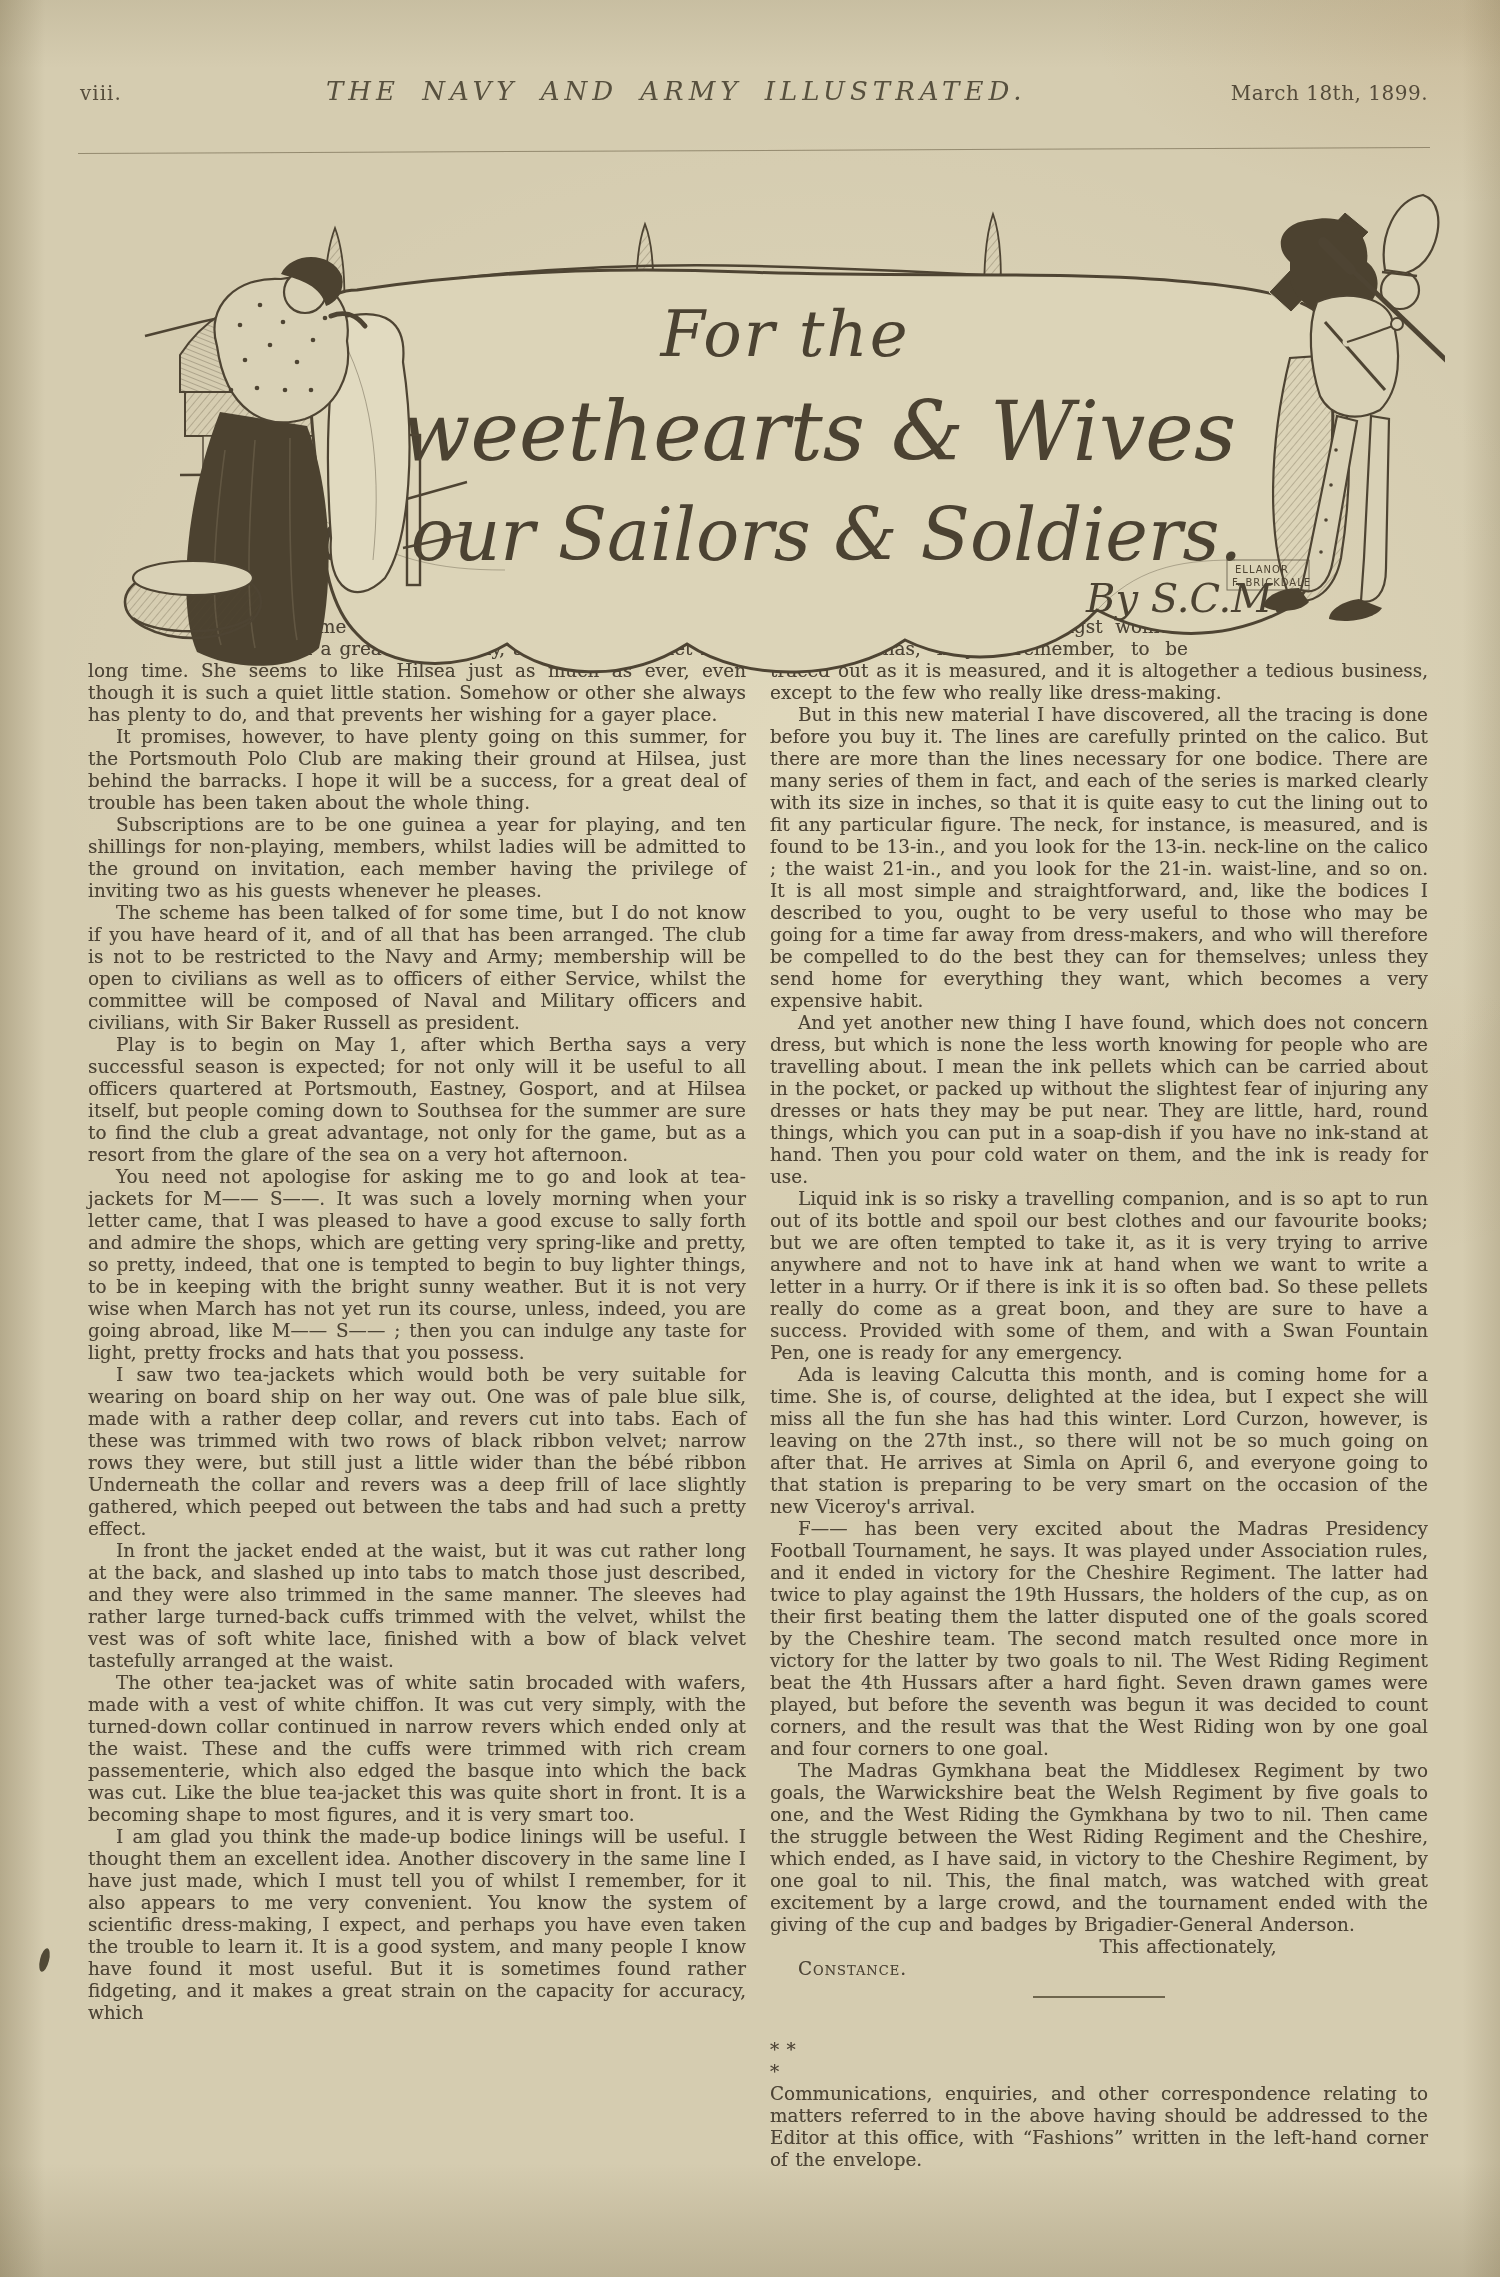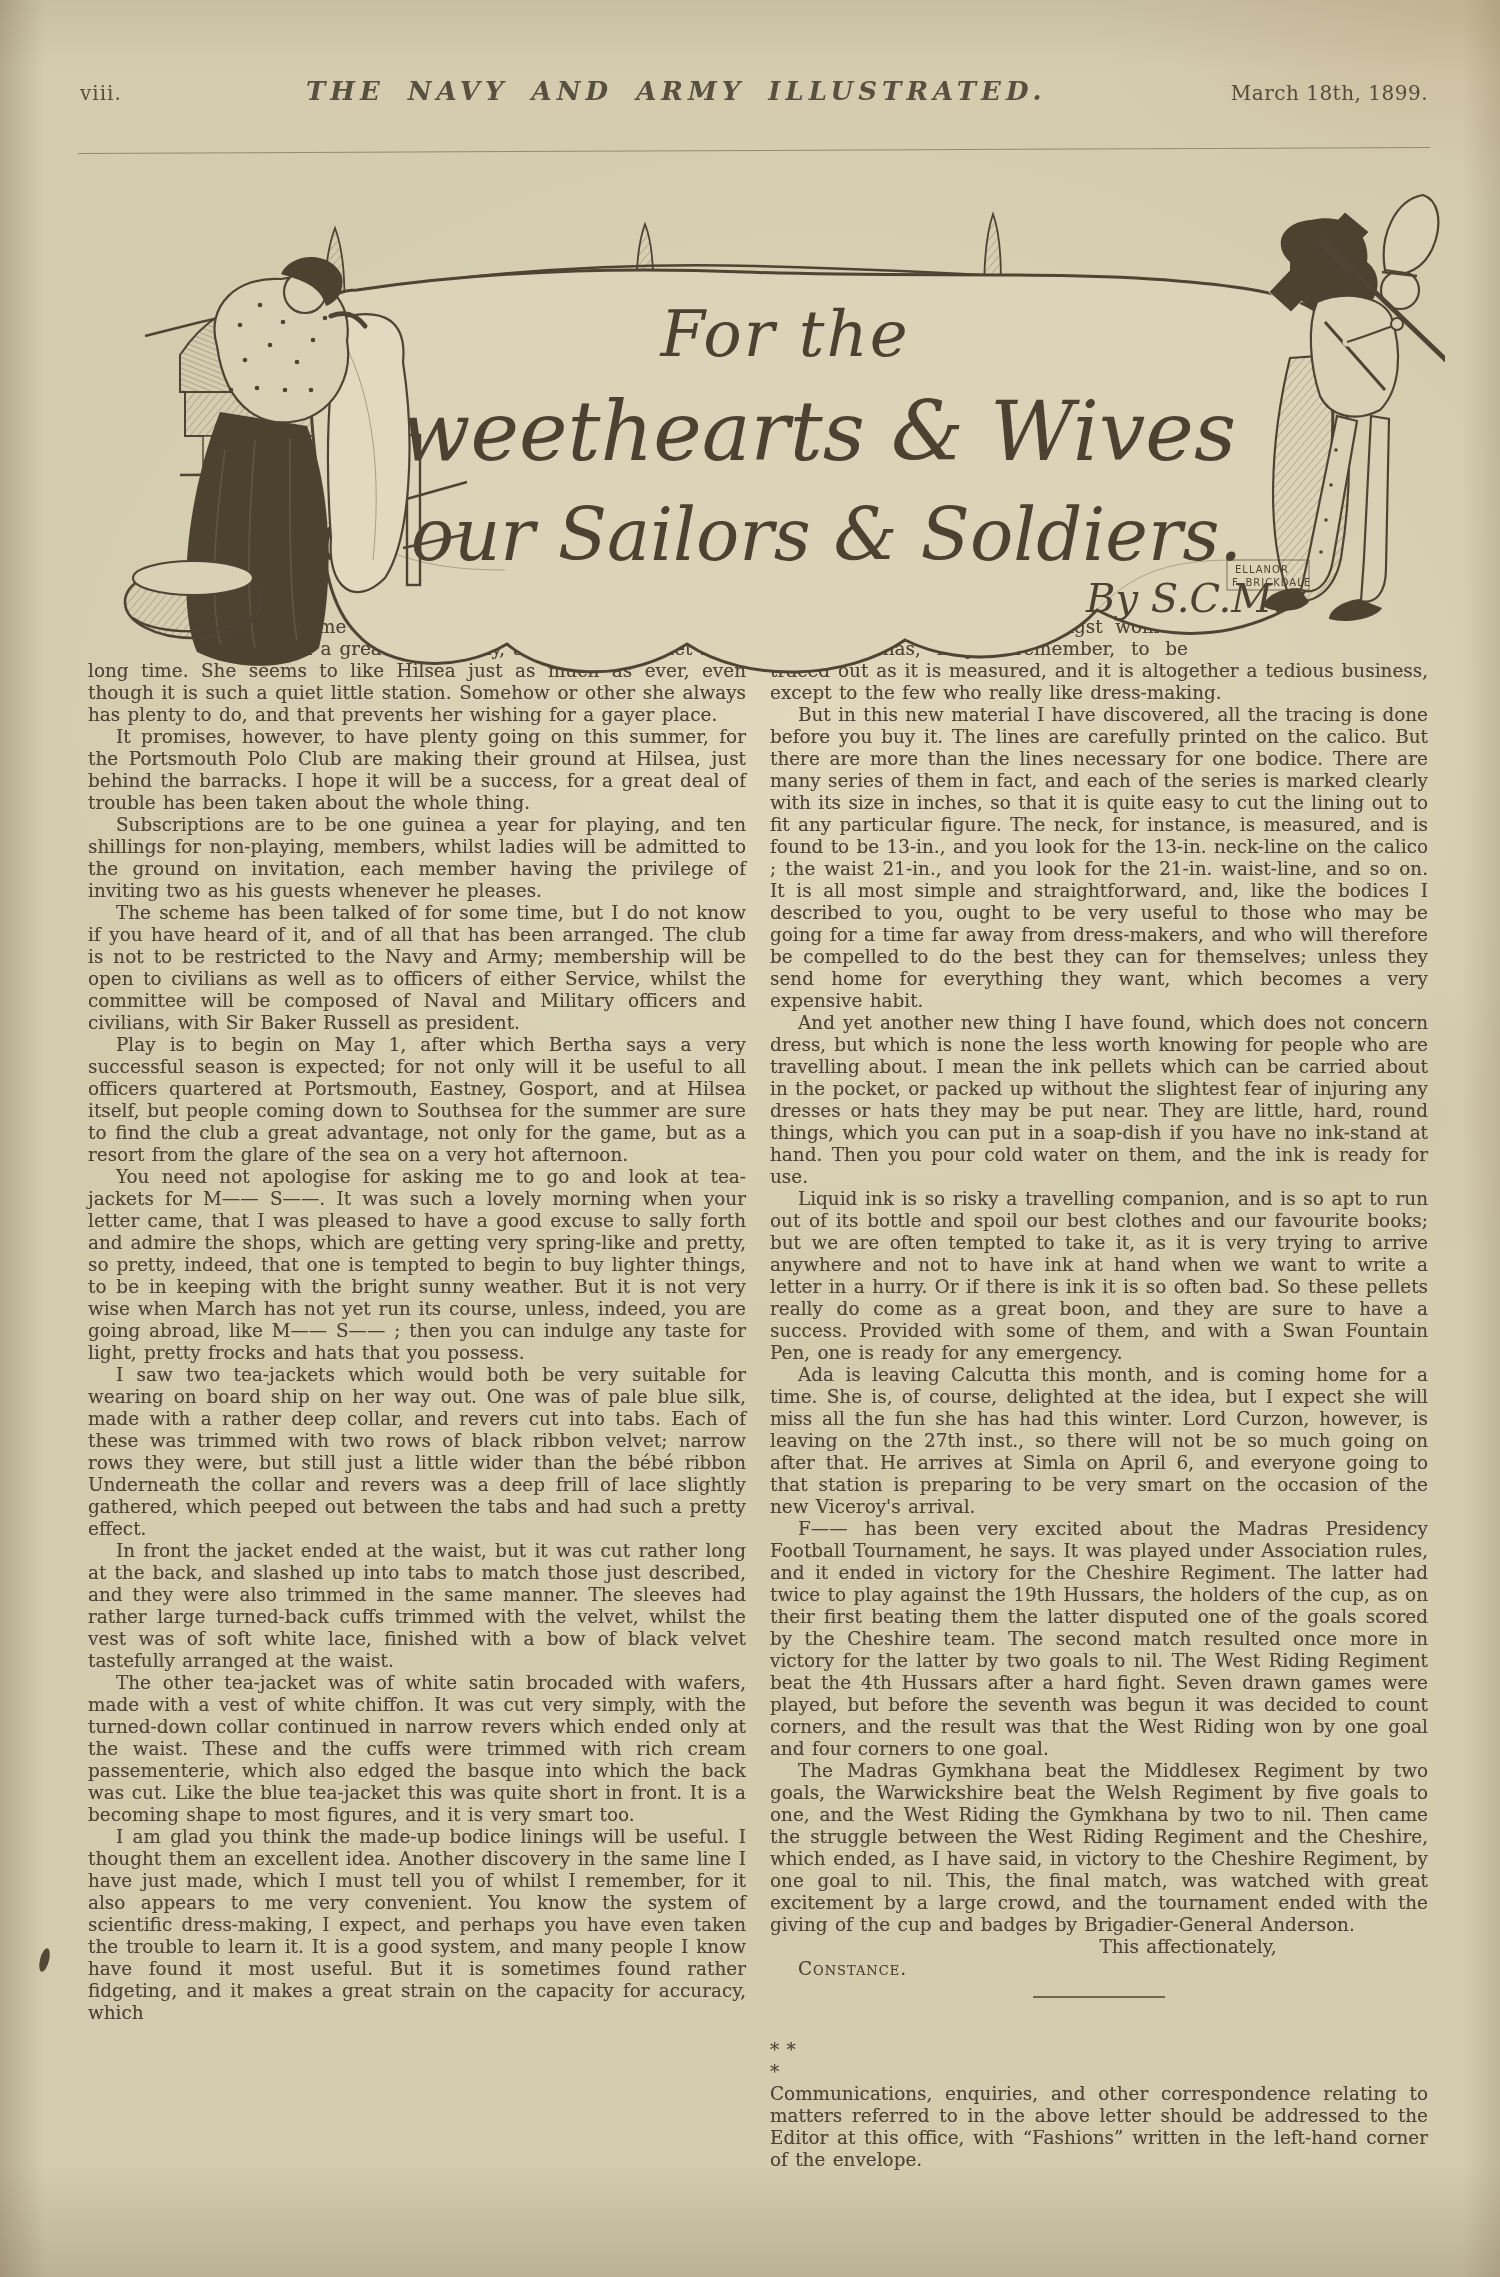--- a/index.html
+++ b/index.html
@@ -12,21 +12,21 @@
       linear-gradient(90deg, rgba(105,90,55,.30), rgba(105,90,55,0) 3%, rgba(105,90,55,0) 97.5%, rgba(105,90,55,.20)),
       linear-gradient(0deg, rgba(105,90,55,.24), rgba(105,90,55,0) 5%),
       linear-gradient(180deg, rgba(105,90,55,.12), rgba(105,90,55,0) 3%),
       #d5ccb0;
     font-family:"DejaVu Serif","Liberation Serif",serif;
     color:#4c4335;
   }
   
   .runhead{position:absolute;top:76px;left:80px;right:72px;height:40px;display:flex;align-items:baseline;}
   .folio{font-size:20px;letter-spacing:1px;color:#564d3c;}
-  .journal{flex:1;text-align:center;font-style:italic;font-size:26px;letter-spacing:5px;word-spacing:9px;color:#57503e;font-weight:bold;}
+  .journal{flex:1;text-align:center;font-style:italic;font-size:26px;letter-spacing:5px;word-spacing:9px;color:#57503e;}
   .issuedate{font-size:20px;color:#544b3a;letter-spacing:.5px;}
   .headrule{position:absolute;top:150px;left:78px;right:70px;height:0;border-top:1.5px solid rgba(94,84,58,.55);transform:rotate(-.25deg);}
   
   .banner{position:absolute;top:140px;left:85px;width:1360px;height:560px;z-index:3;pointer-events:none;}
   .banner svg{display:block;width:100%;height:100%;}
   .script1{font-family:"DejaVu Serif",serif;font-style:italic;fill:#4b4232;}
   
   .cols{position:absolute;top:594px;left:88px;right:72px;display:flex;gap:24px;z-index:2;}
   .col{flex:1 1 0;font-size:18.4px;line-height:22px;text-align:justify;word-spacing:1.5px;
        text-shadow:0 0 .6px rgba(76,67,53,.45);}
@@ -237,21 +237,21 @@
       <p>Liquid ink is so risky a travelling companion, and is so apt to run out of its bottle and spoil our best clothes and our favourite books; but we are often tempted to take it, as it is very trying to arrive anywhere and not to have ink at hand when we want to write a letter in a hurry.  Or if there is ink it is so often bad.  So these pellets really do come as a great boon, and they are sure to have a success.  Provided with some of them, and with a Swan Fountain Pen, one is ready for any emergency.</p>
       <p>Ada is leaving Calcutta this month, and is coming home for a time.  She is, of course, delighted at the idea, but I expect she will miss all the fun she has had this winter.  Lord Curzon, however, is leaving on the 27th inst., so there will not be so much going on after that.  He arrives at Simla on April 6, and everyone going to that station is preparing to be very smart on the occasion of the new Viceroy's arrival.</p>
       <p>F—— has been very excited about the Madras Presidency Football Tournament, he says.  It was played under Association rules, and it ended in victory for the Cheshire Regiment.  The latter had twice to play against the 19th Hussars, the holders of the cup, as on their first beating them the latter disputed one of the goals scored by the Cheshire team.  The second match resulted once more in victory for the latter by two goals to nil.  The West Riding Regiment beat the 4th Hussars after a hard fight.  Seven drawn games were played, but before the seventh was begun it was decided to count corners, and the result was that the West Riding won by one goal and four corners to one goal.</p>
       <p>The Madras Gymkhana beat the Middlesex Regiment by two goals, the Warwickshire beat the Welsh Regiment by five goals to one, and the West Riding the Gymkhana by two to nil.  Then came the struggle between the West Riding Regiment and the Cheshire, which ended, as I have said, in victory to the Cheshire Regiment, by one goal to nil.  This, the final match, was watched with great excitement by a large crowd, and the tournament ended with the giving of the cup and badges by Brigadier-General Anderson.</p>
 
       <p class="closing-line">This affectionately,</p>
       <p class="signature-line">Constance.</p>
 
       <div class="divider"></div>
 
-      <p class="footnote"><span class="asterism"></span></p><div>* *</div><div>*</div> <span>Communications, enquiries, and other correspondence relating to matters referred to in the above letter should be addressed to the Editor at this office, with “Fashions” written in the left-hand corner of the envelope.</span><p></p>
+      <p class="footnote"><span class="asterism"></span></p><div>* *</div><div>*</div> <span>Communications, enquiries, and other correspondence relating to matters referred to in the above having should be addressed to the Editor at this office, with “Fashions” written in the left-hand corner of the envelope.</span><p></p>
     </div>
 
   </div>
 
   <div class="blot"></div>
   <div class="speck" style="left:1196px;top:1117px;"></div>
   <div class="speck" style="left:806px;top:1554px;width:4px;height:4px;"></div>
 
 </div>
 

